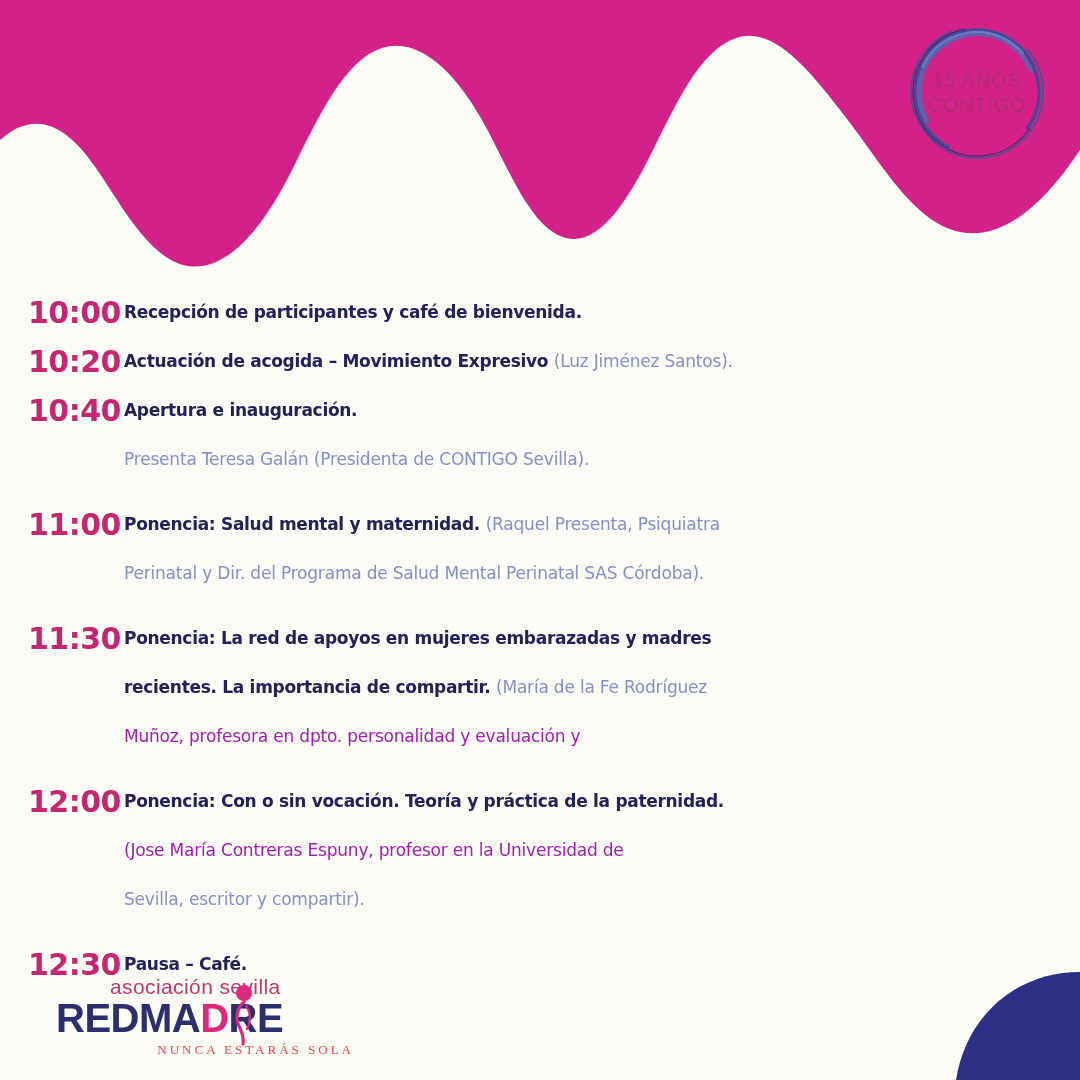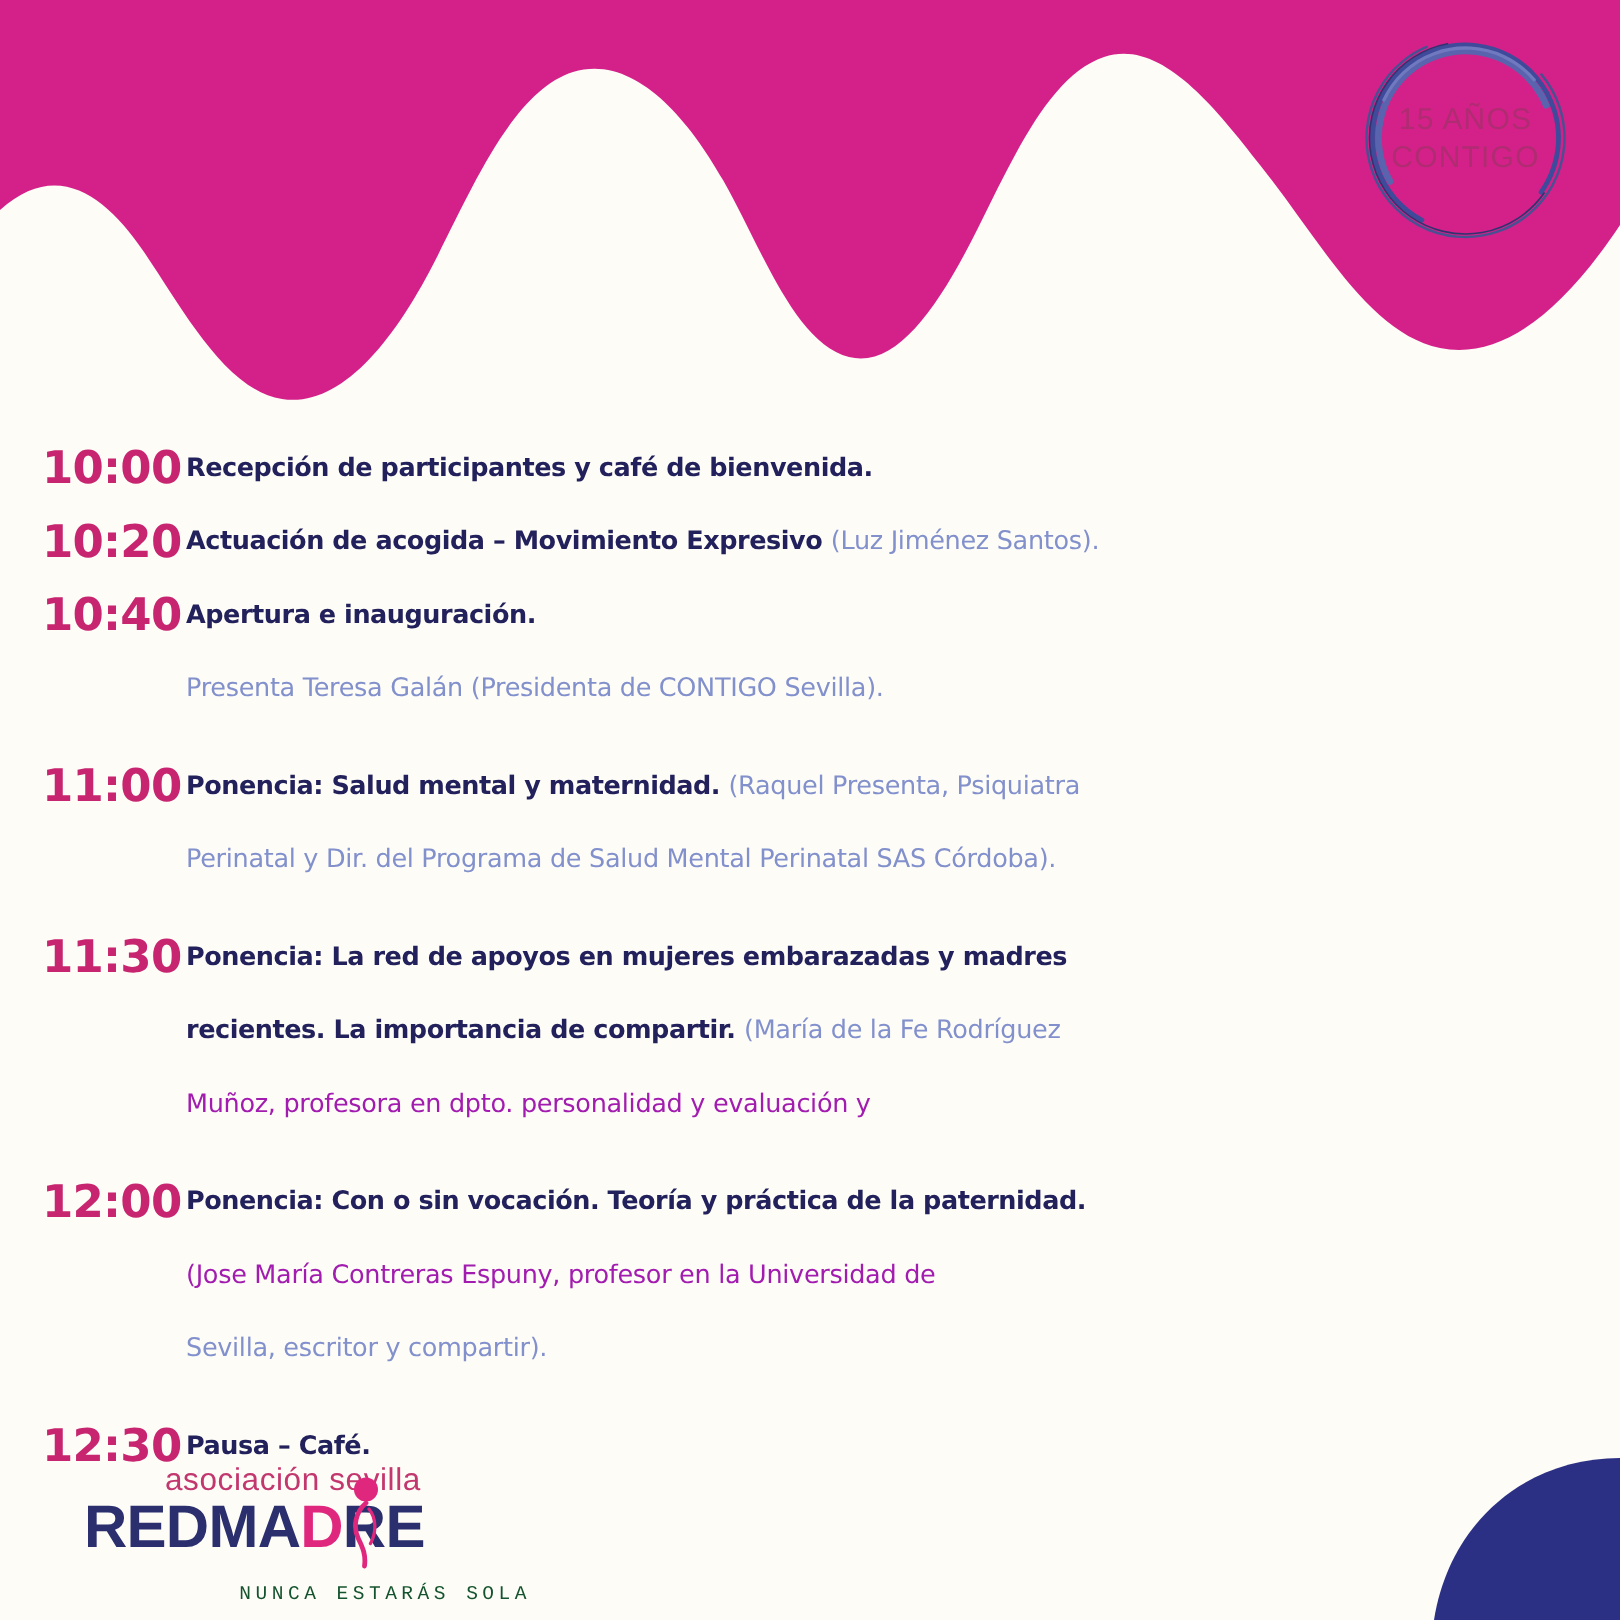--- a/index.html
+++ b/index.html
@@ -134,26 +134,26 @@
     color:#2B2F6E;
     white-space:nowrap;
   }
   .logo-main .pink{ color:#E0277E; }
   .logo-figure{
     position:absolute;
     left:170px; top:-16px;
     width:34px; height:64px;
   }
   .logo-tag{
-    font-family:Liberation Mono, monospace;
+    font-family:Liberation Serif, serif;
     font-size:13px;
-    color:#14532d;
+    color:#ef4444;
     letter-spacing:3.0px;
     text-align:right;
-    margin-top:16px;
+    margin-top:3px;
     padding-right:2px;
   }
 </style>
 </head>
 <body>
 
 <div class="poster">
 
   <div class="wave-layer">
     <svg viewBox="0 0 1080 270" width="1080" height="270" preserveAspectRatio="none">

